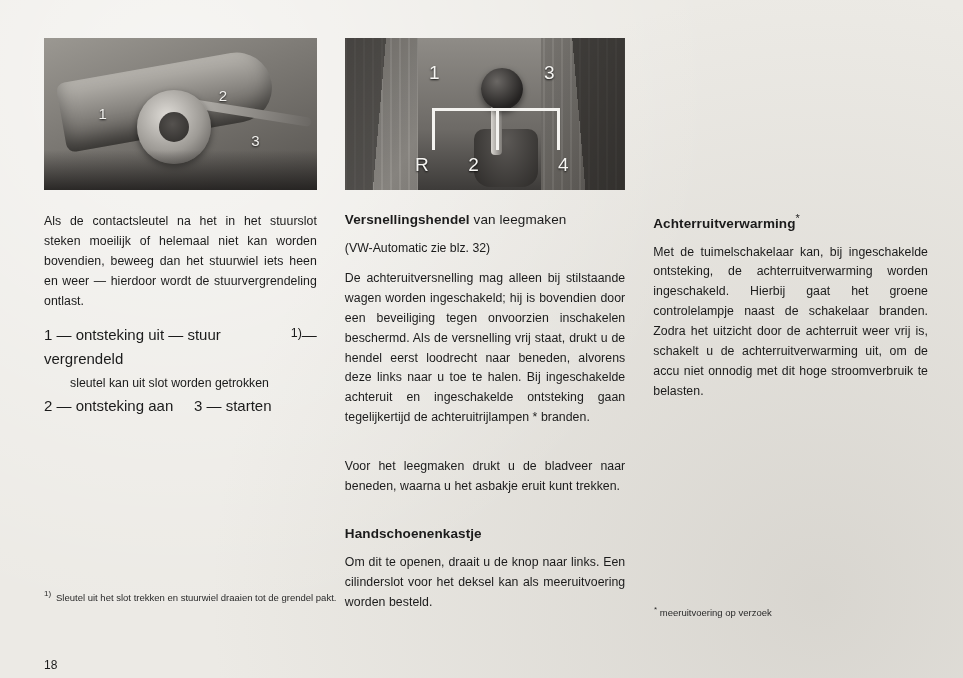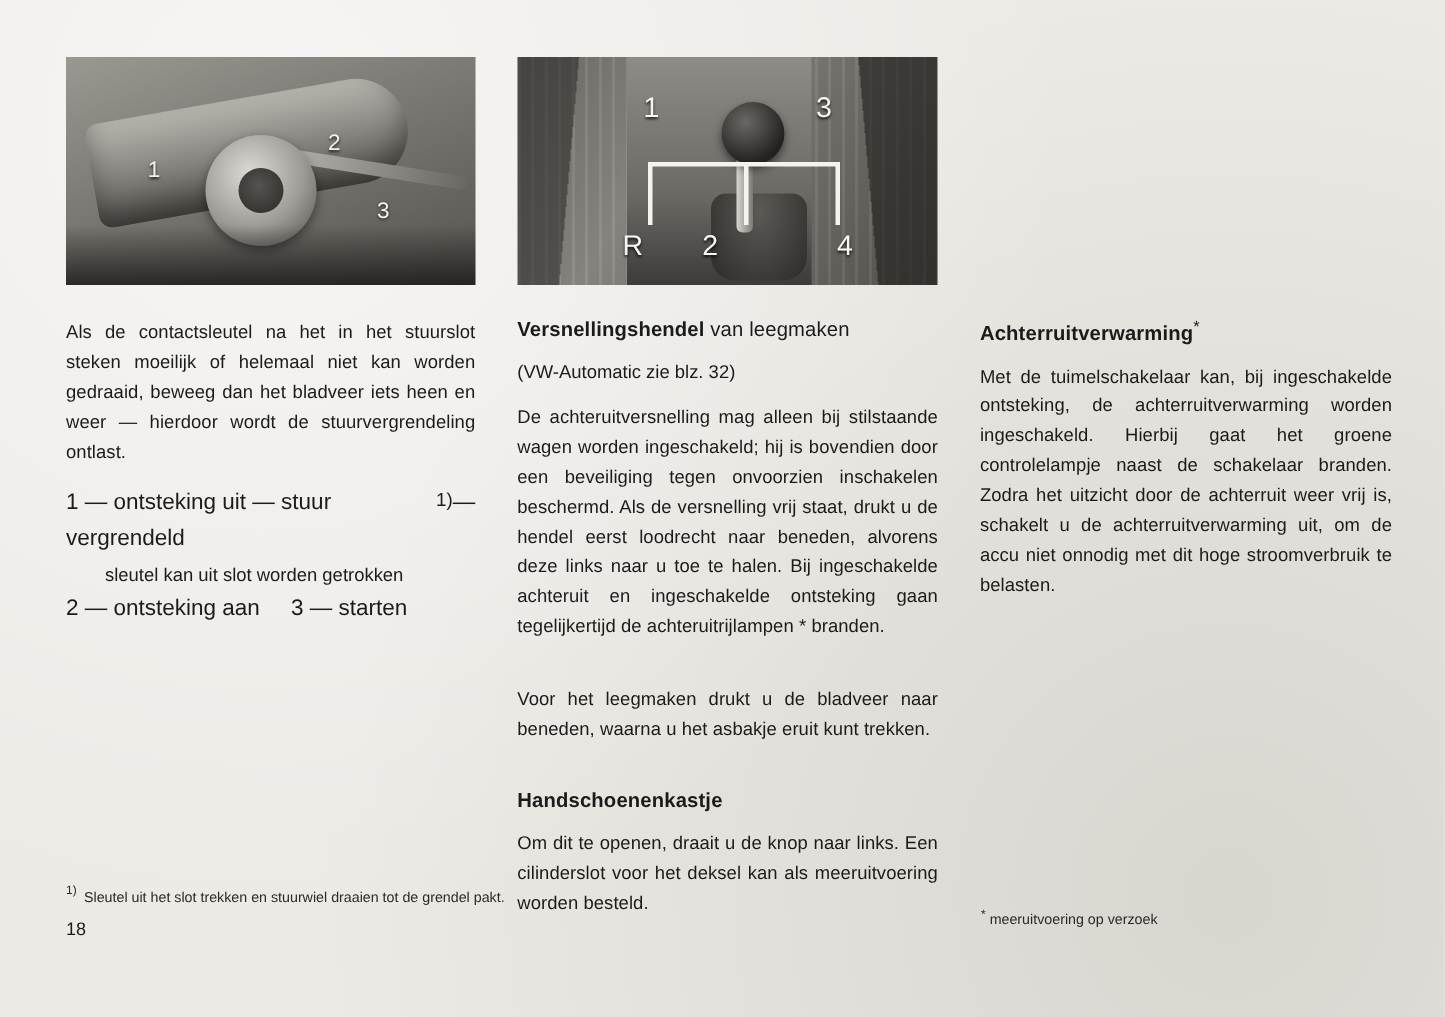--- a/index.html
+++ b/index.html
@@ -256,21 +256,21 @@
     margin-top: -13px;
   }
   .fn-right {
     left: 654px;
     top: 604px;
     width: 270px;
   }
   .page-number {
     position: absolute;
     left: 44px;
-    top: 612px;
+    top: 658px;
     font-size: 12px;
   }
 </style>
 </head>
 <body>
 
 <div class="page">
 
   <div class="columns">
 
@@ -280,21 +280,21 @@
         <div class="pa-column"></div>
         <div class="pa-stalk"></div>
         <div class="pa-lock"></div>
         <div class="pa-dark"></div>
         <div class="pa-mark" style="left:20%; top:44%;">1</div>
         <div class="pa-mark" style="left:64%; top:32%;">2</div>
         <div class="pa-mark" style="left:76%; top:62%;">3</div>
       </div>
 
 
-      <p class="body">Als de contactsleutel na het in het stuurslot steken moeilijk of helemaal niet kan worden gedraaid, beweeg dan het bladveer iets heen en weer — hierdoor wordt de stuurvergrendeling ontlast.</p>
+      <p class="body">Als de contactsleutel na het in het stuurslot steken moeilijk of helemaal niet kan worden bovendien, beweeg dan het stuurwiel iets heen en weer — hierdoor wordt de stuurvergrendeling ontlast.</p>
 
       <div class="list-row">
         <span>1 — ontsteking uit  —  stuur  vergrendeld</span>
           <sup>1)</sup>
           <span>  —</span>
       </div>
       <div class="indent-cont">sleutel kan uit slot worden getrokken</div>
 
       <div class="list-row">
         <span class="two-col">

